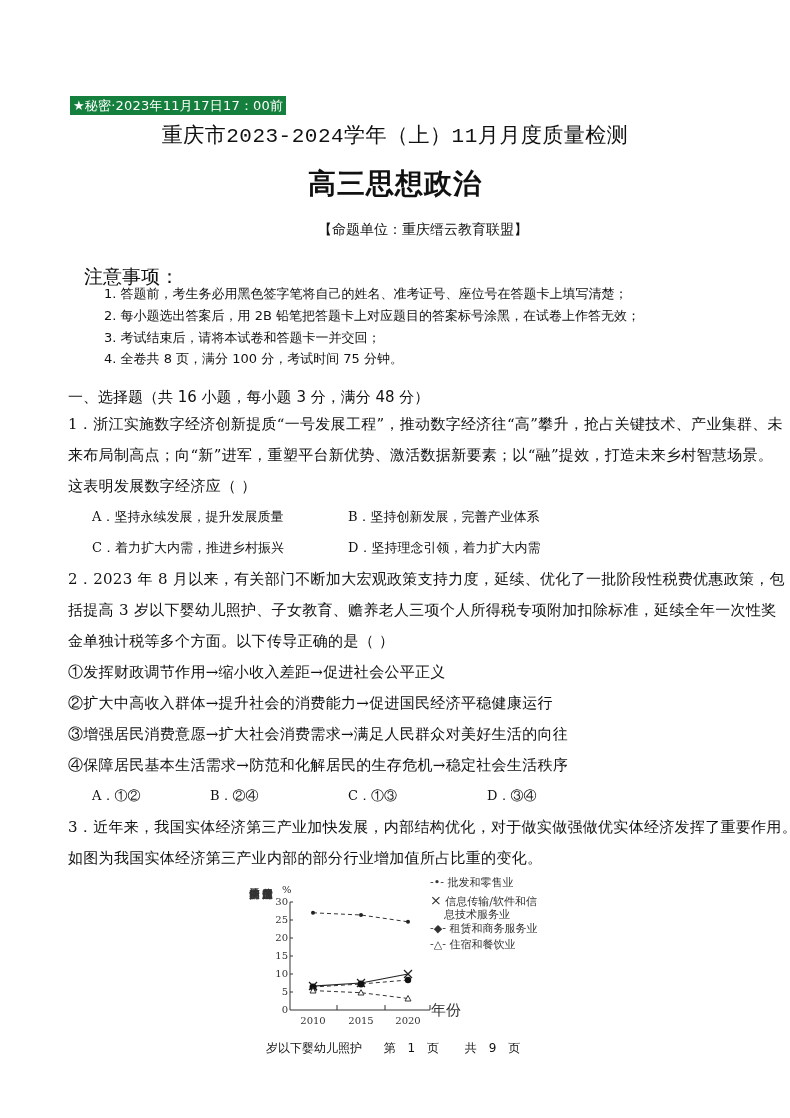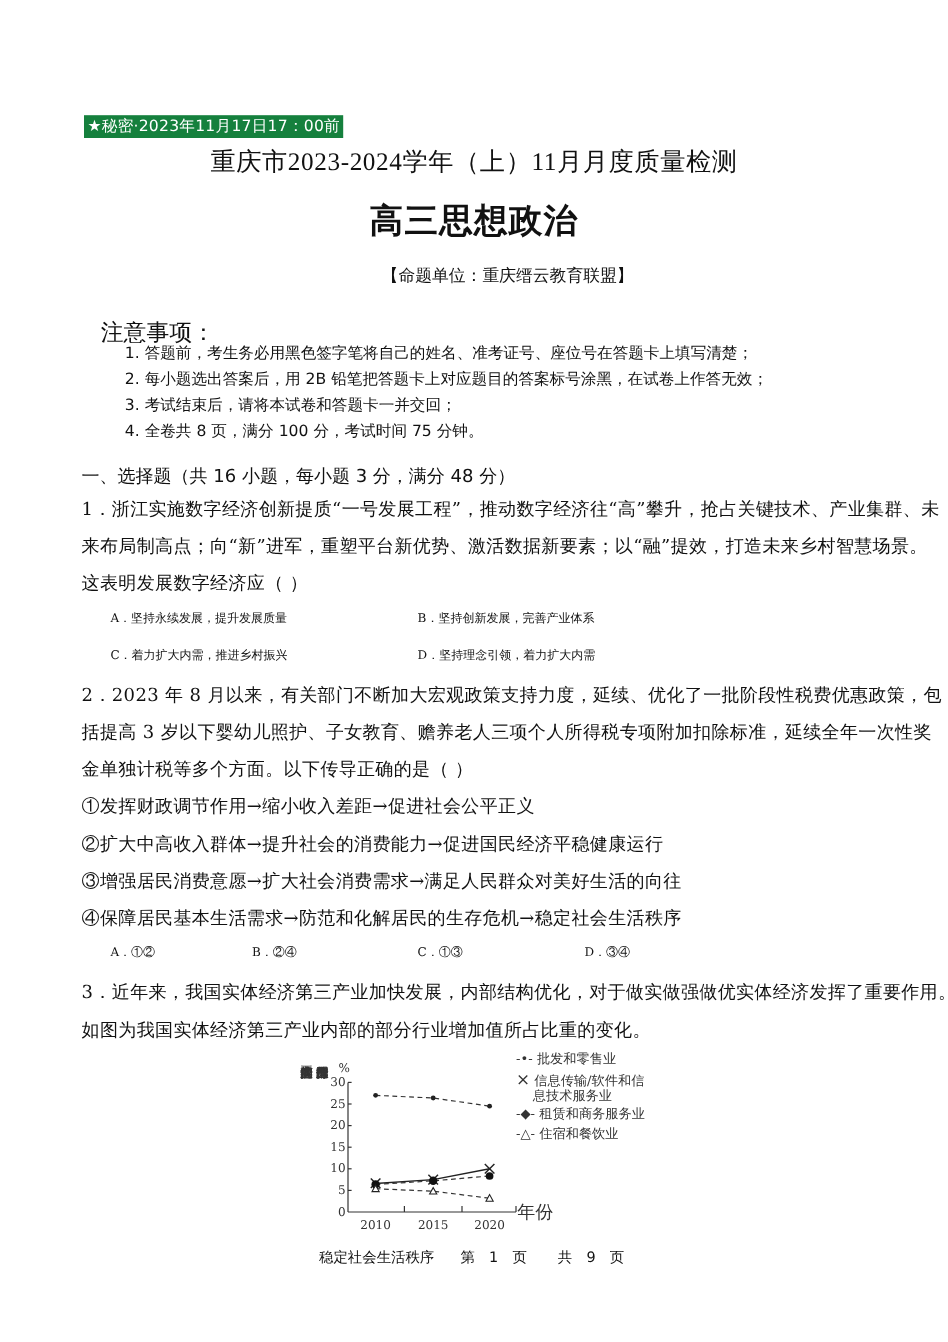--- a/index.html
+++ b/index.html
@@ -1,30 +1,30 @@
 <!DOCTYPE html>
 <html><head>
 <meta charset="utf-8">
 <style>
   html, body { margin:0; padding:0; background:#fff; }
   body { width:790px; height:1118px; position:relative; overflow:hidden; color:#111;
          font-family: "DejaVu Serif", "Liberation Serif", serif; }
   .abs { position:absolute; }
   .secret { left:70px; top:96px; background:#15803d; color:#fff; font-family:"DejaVu Sans","Liberation Sans",sans-serif;
             font-size:13px; padding:1px 3px; line-height:17px; letter-spacing:0.2px; }
-  .title1 { left:0; width:790px; top:121px; text-align:center; font-family:Liberation Serif, serif;
+  .title1 { left:0; width:790px; top:121px; text-align:center; font-family:Liberation Mono, monospace;
             font-size:21px; letter-spacing:0.5px; }
   .title2 { left:0; width:790px; top:165px; text-align:center; font-family:Liberation Mono, monospace;
             font-size:28px; font-weight:bold; letter-spacing:1px; }
   .unit { left:0; width:790px; top:221px; text-align:center; font-size:14px;margin-left:28px; }
   .notes-title { left:84px; top:264px; font-family:"DejaVu Sans","Liberation Sans",sans-serif; font-size:19px; }
   .note { left:104px; font-family:"DejaVu Sans","Liberation Sans",sans-serif; font-size:13px; }
   .sec { left:68px; top:388px; font-family:"DejaVu Sans","Liberation Sans",sans-serif; font-size:15px; }
   .line { left:68px; font-size:15px; white-space:nowrap; letter-spacing:0.3px;text-align:right; }
-  .opt { font-size:10px; white-space:nowrap; }
+  .opt { font-size:13px; white-space:nowrap; }
   .footer { left:0; width:790px; top:1040px; text-align:center; font-size:12px; }
   .footer span { margin:0 4px; }
   .legend { left:430px; font-size:11px; color:#333; line-height:13px; }
   svg text { font-family:"DejaVu Serif","Liberation Serif",serif; }
 </style>
 </head>
 <body>
 
 <div class="abs secret">★秘密·2023年11月17日17：00前</div>
 <div class="abs title1">重庆市2023-2024学年（上）11月月度质量检测</div>
@@ -139,16 +139,16 @@
 <div class="abs legend" style="top:922px">
   <span>-◆-</span>
   <span>租赁和商务服务业</span>
 </div>
 <div class="abs legend" style="top:938px">
   <span>-△-</span>
   <span>住宿和餐饮业</span>
 </div>
 
 <div class="abs footer">
-  <span>稳定社会生活秩序</span>
+  <span>岁以下婴幼儿照护</span>
   <span style="margin-left:10px"><span>第</span> <span style="font-family:'DejaVu Sans',sans-serif">1</span> <span>页</span></span>
   <span style="margin-left:10px"><span>共</span> <span style="font-family:'DejaVu Sans',sans-serif">9</span> <span>页</span></span>
 </div>
 
 </body></html>

